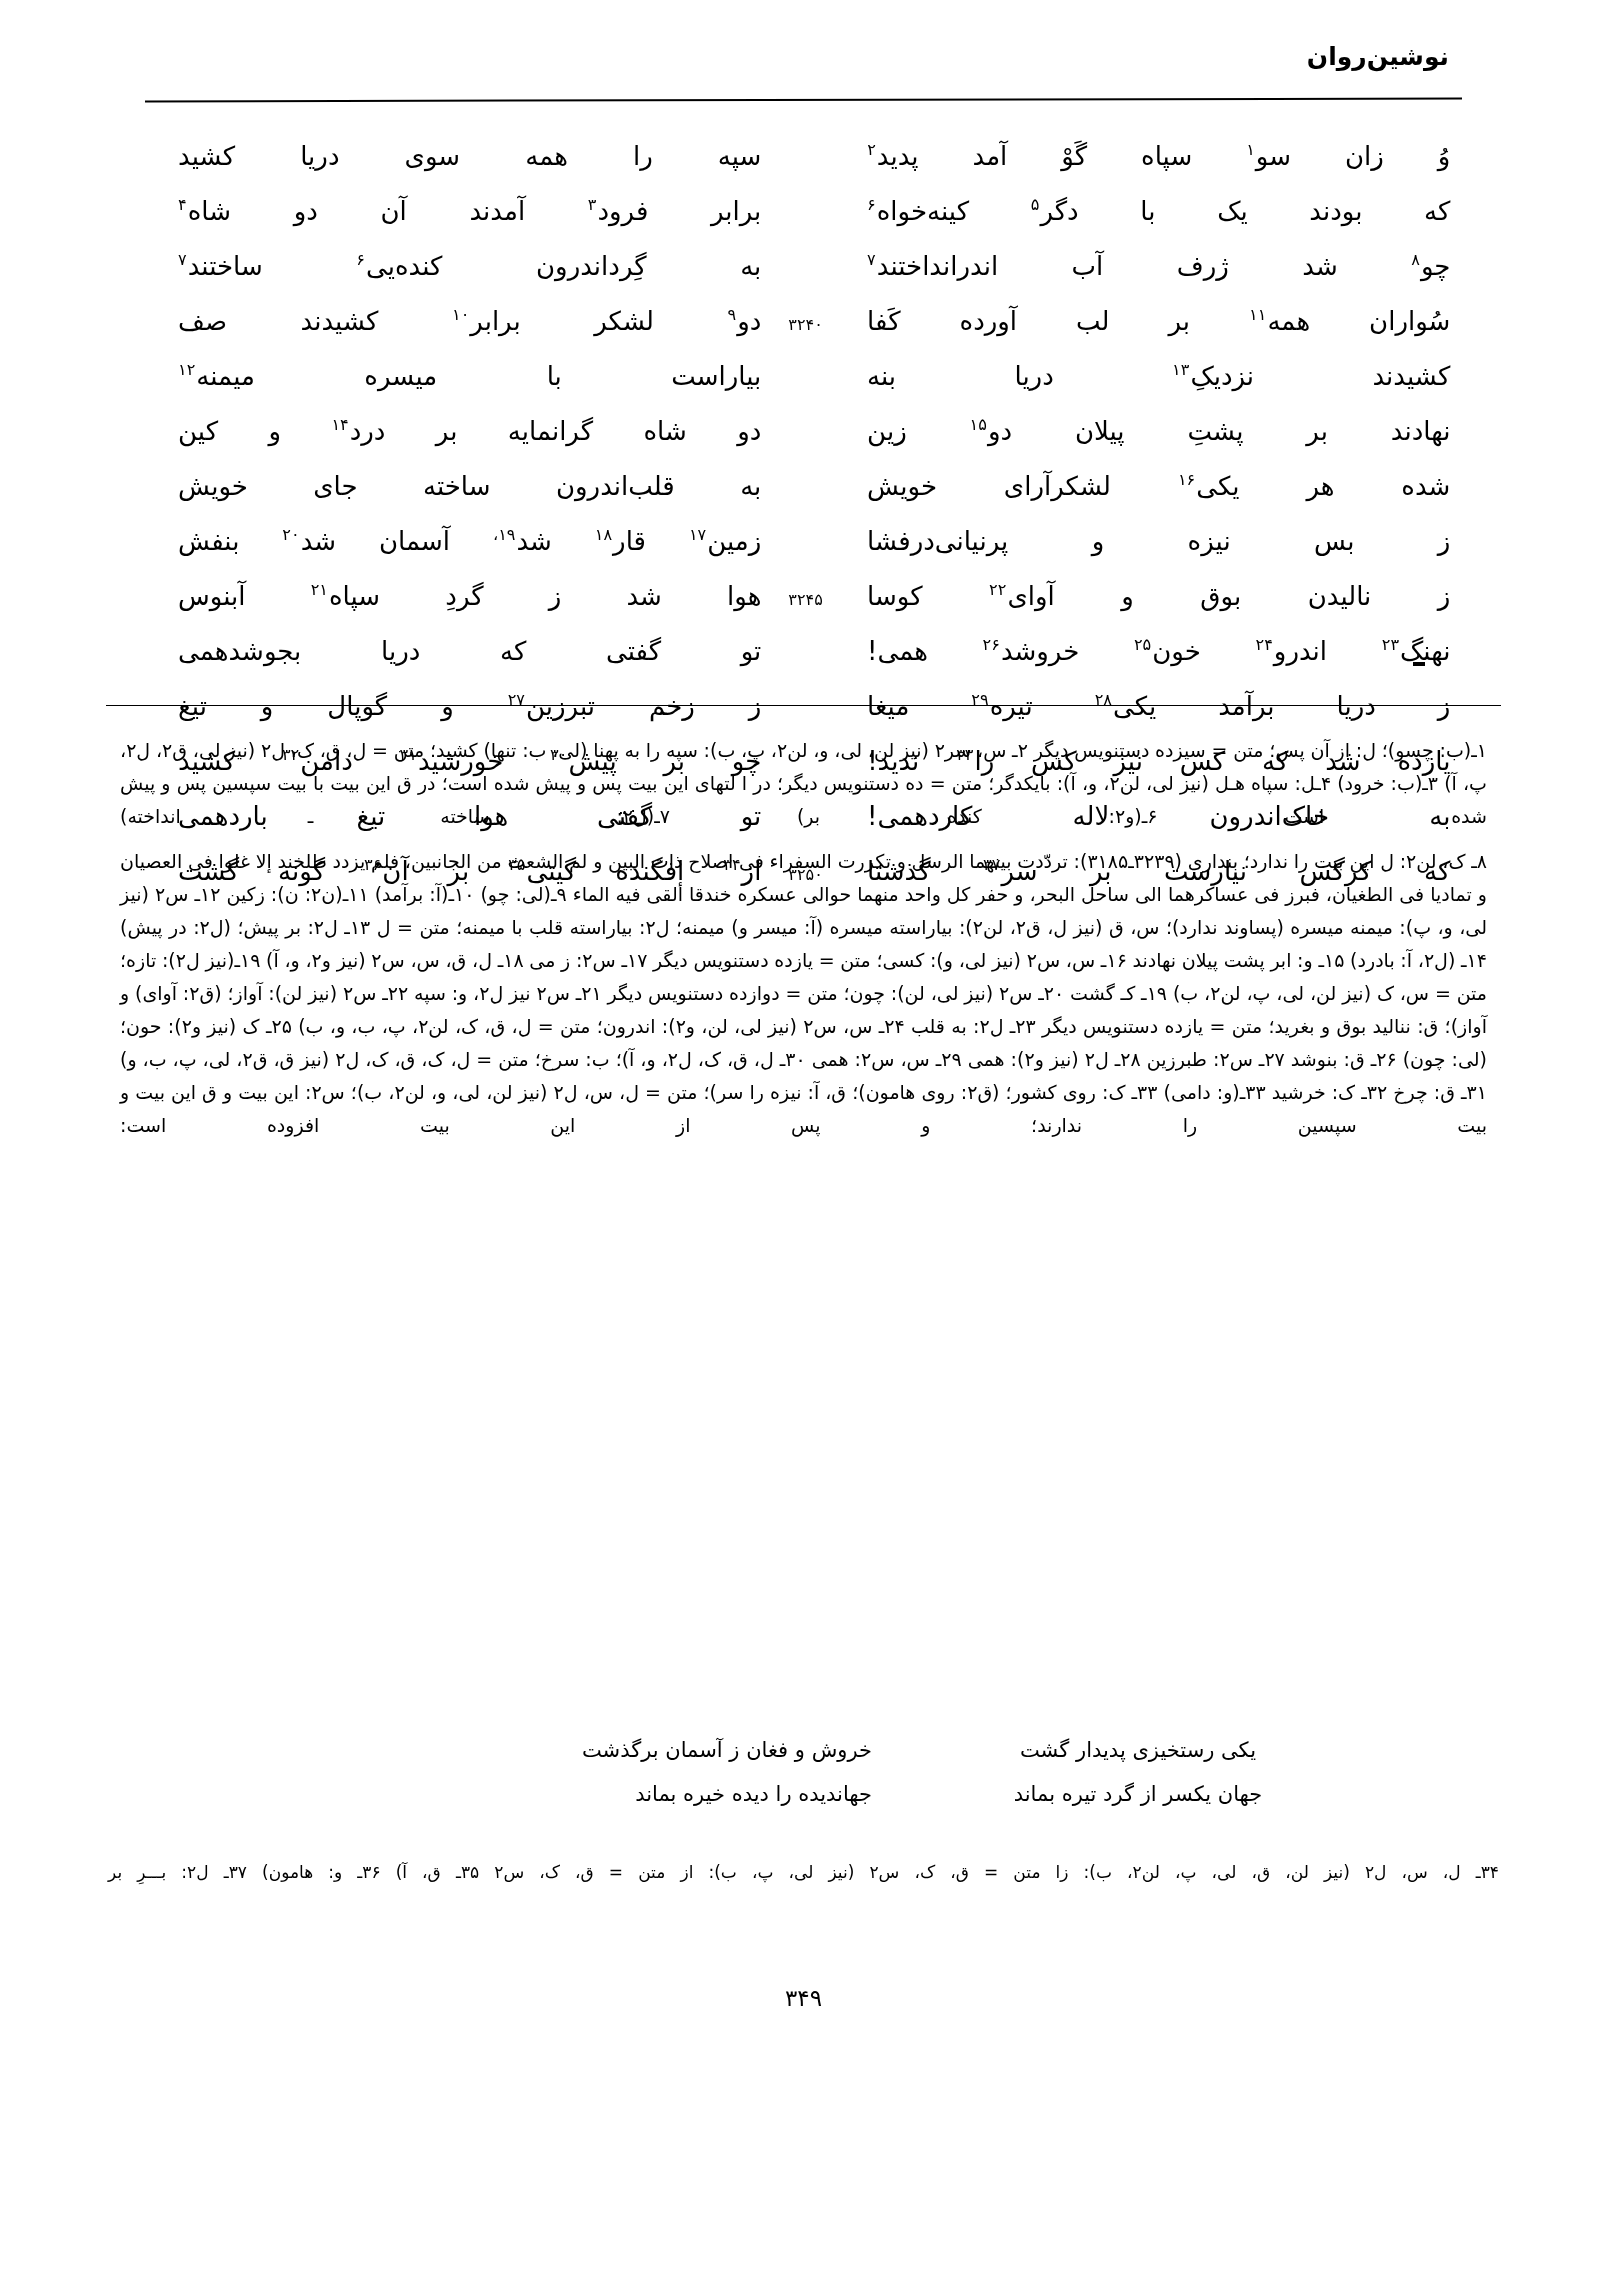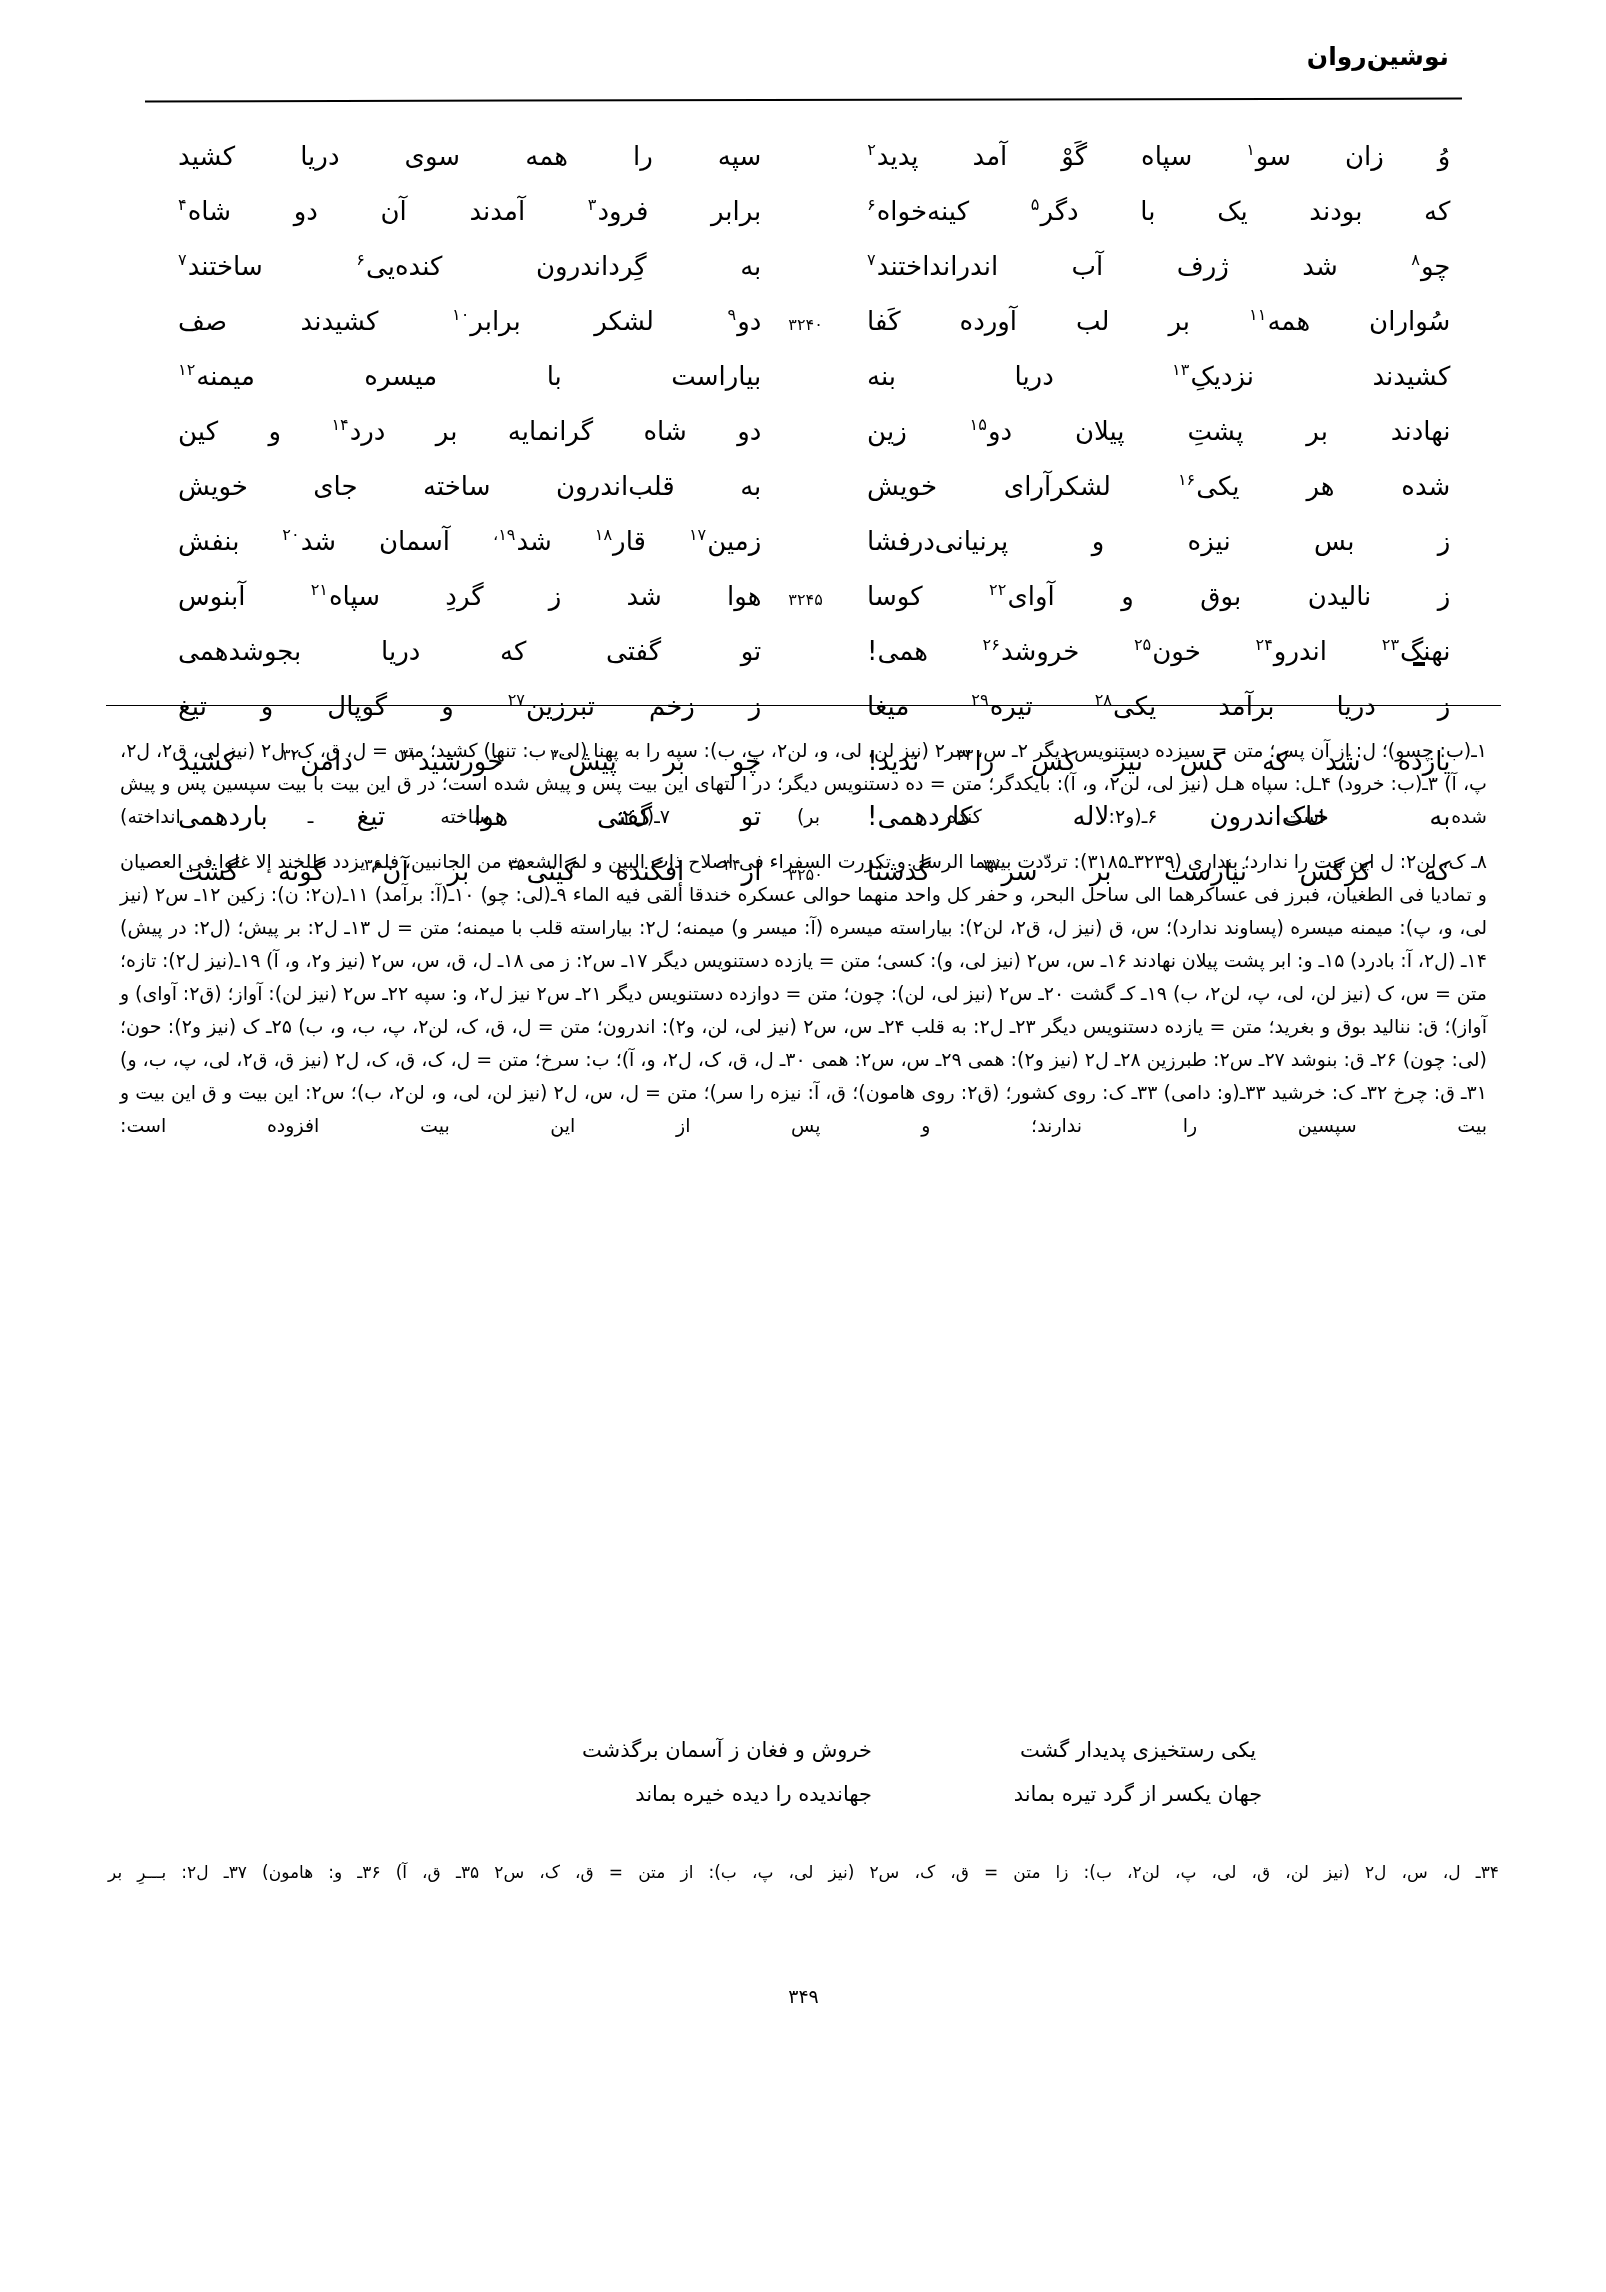--- a/index.html
+++ b/index.html
@@ -161,21 +161,21 @@
     text-align-last: justify;
   }
 
   
   .folio {
     position: absolute;
     top: 1985px;
     left: 0;
     right: 0;
     text-align: center;
-    font-size: 19px;
+    font-size: 23px;
     direction: rtl;
   }
 </style>
 </head>
 <body>
 
 <div class="page">
 
   <div class="runhead">نوشین‌روان</div>
 

